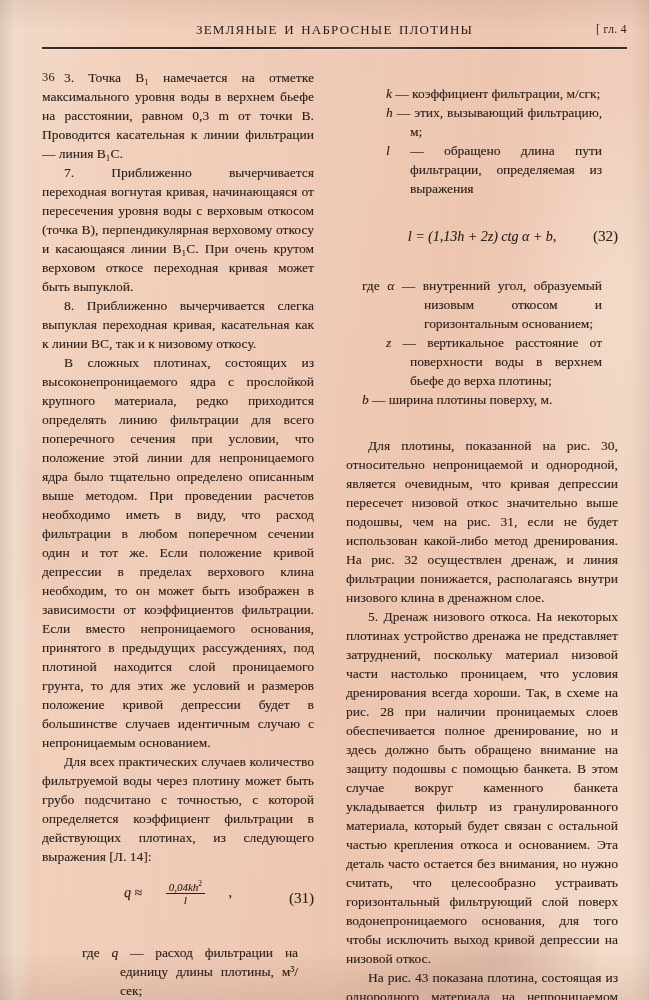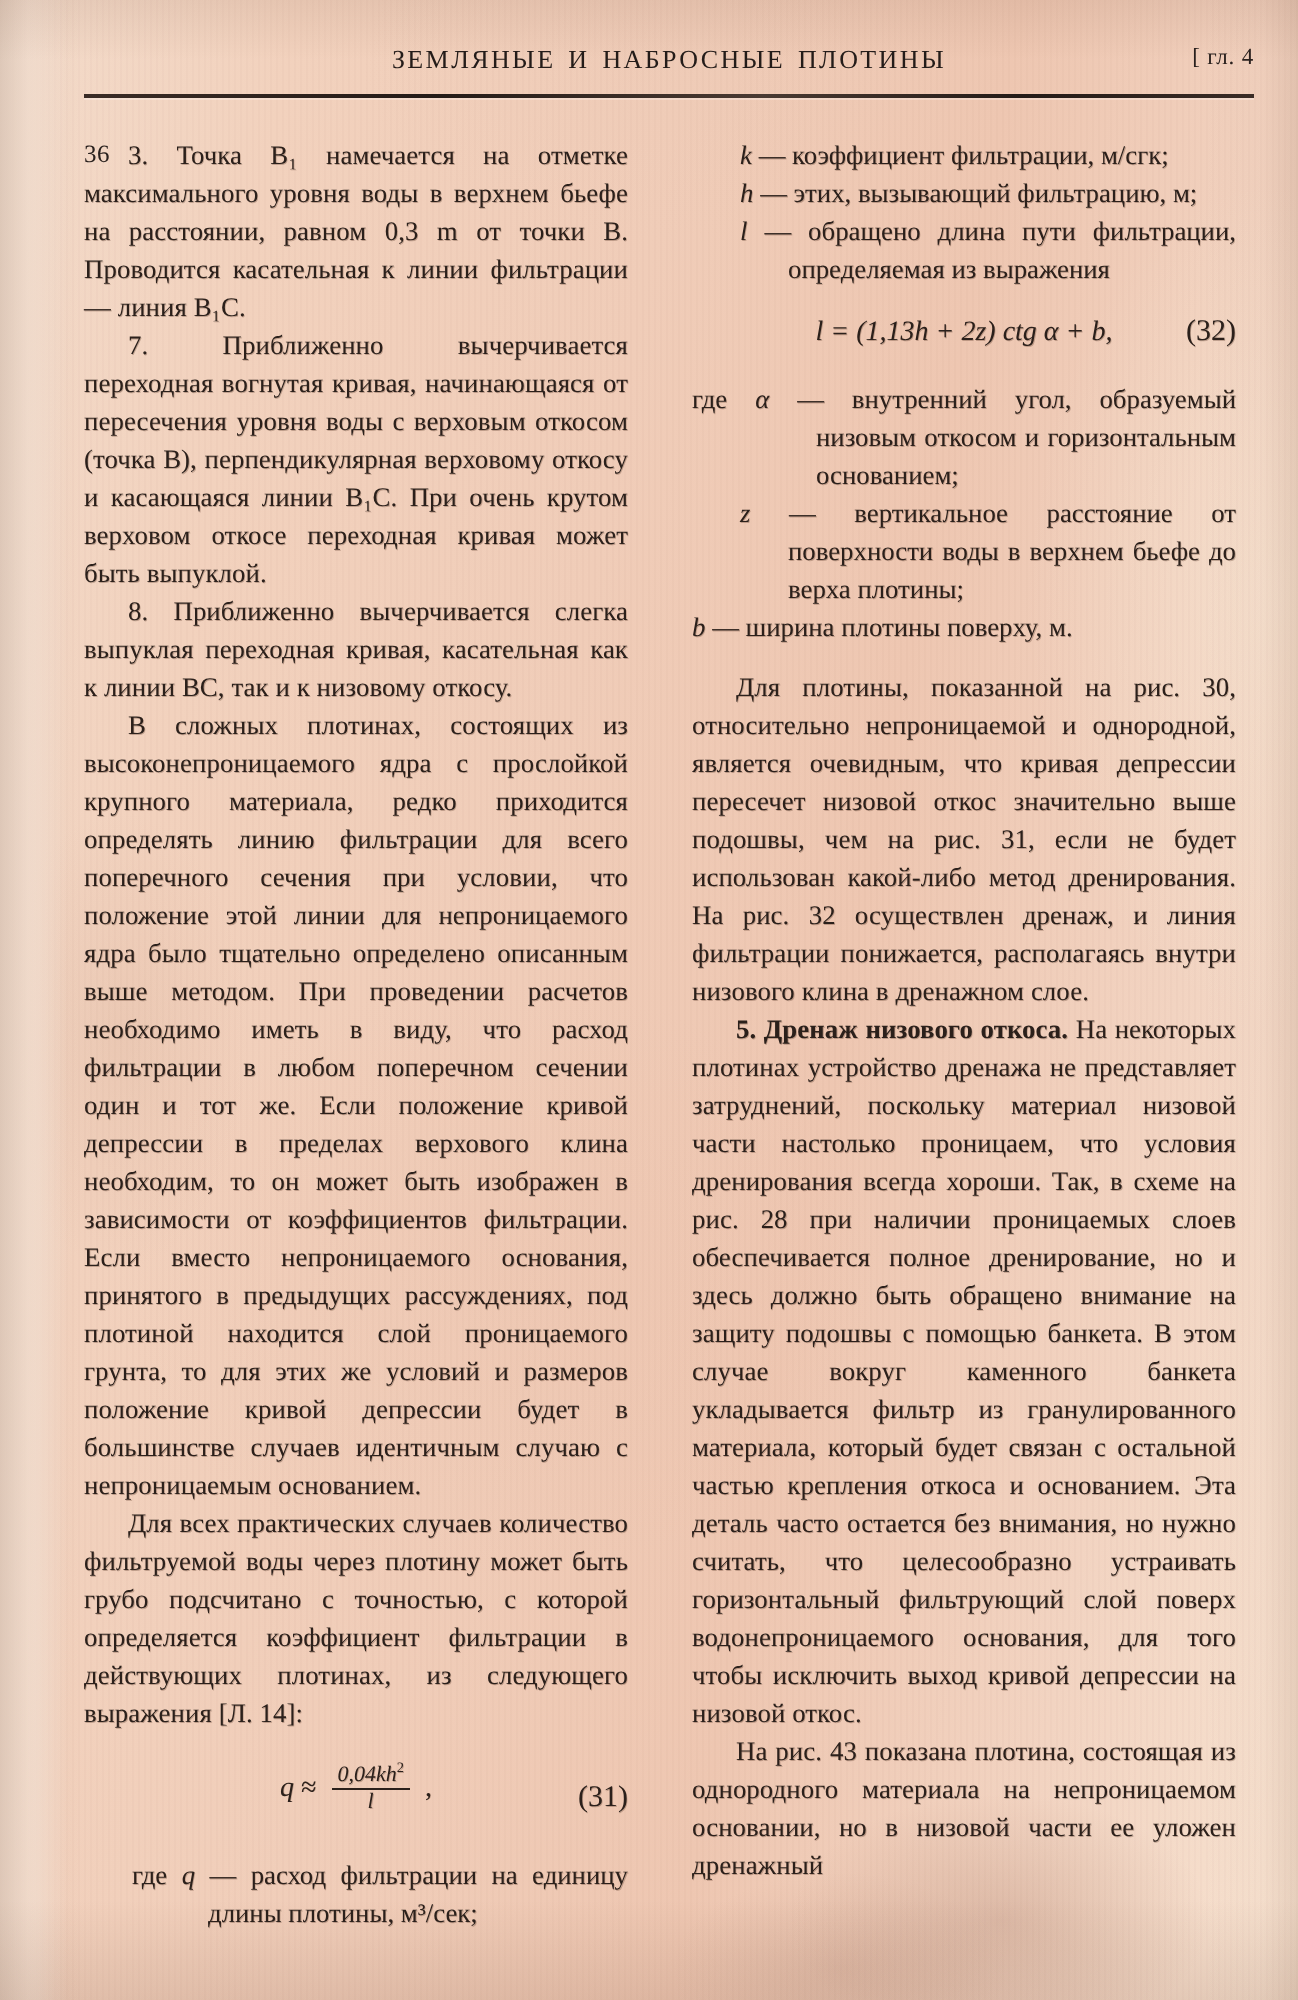--- a/index.html
+++ b/index.html
@@ -143,24 +143,24 @@
     text-align: justify;
     text-align-last: left;
     text-indent: 22px;
     color: #2b201b;
     letter-spacing: .05px;
     -webkit-font-smoothing: none;
     text-shadow: 0.4px 0.25px 0 rgba(80,45,30,.30);
   }
 
   i, .it { font-style: italic; }
-  b, .bd { font-weight: bold; }
-
-  
-  .defs { margin: 0; }
+  b, .bd { font-weight: normal; }
+
+  
+  .defs { margin: 16px; }
   .def {
     font-size: 13.4px;
     line-height: 19.0px;
     color: #2b201b;
     text-align: justify;
     text-align-last: left;
     padding-left: 48px;
     text-indent: -24px;
     text-shadow: 0.4px 0.25px 0 rgba(80,45,30,.30);
   }
@@ -194,21 +194,21 @@
     right: 0;
     bottom: 0;
     font-size: 15px;
   }
   .frac {
     display: inline-block;
     vertical-align: middle;
     text-align: center;
     font-size: 11px;
     line-height: 1.12;
-    margin: 0 4px;
+    margin: 0 20px;
     position: relative;
     top: -1px;
   }
   .frac .num { display: block; padding: 0 3px; }
   .frac .den {
     display: block;
     border-top: 1.3px solid #2b201b;
     padding: 0 3px;
   }
   .spacer-s { height: 11px; }

